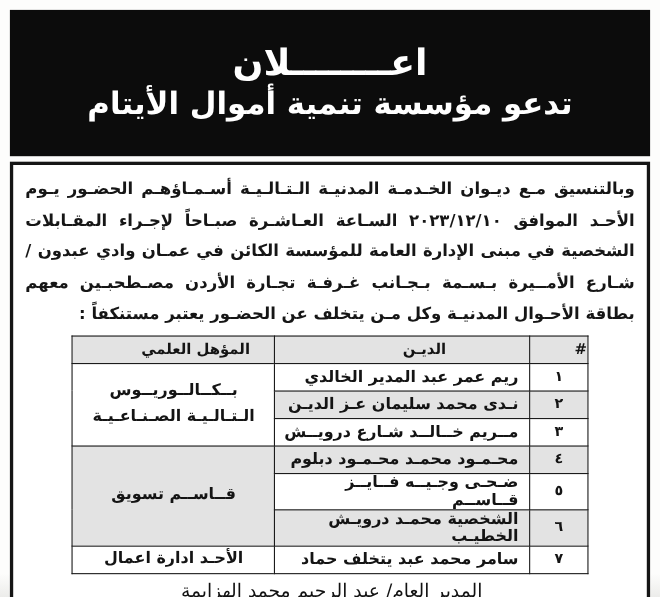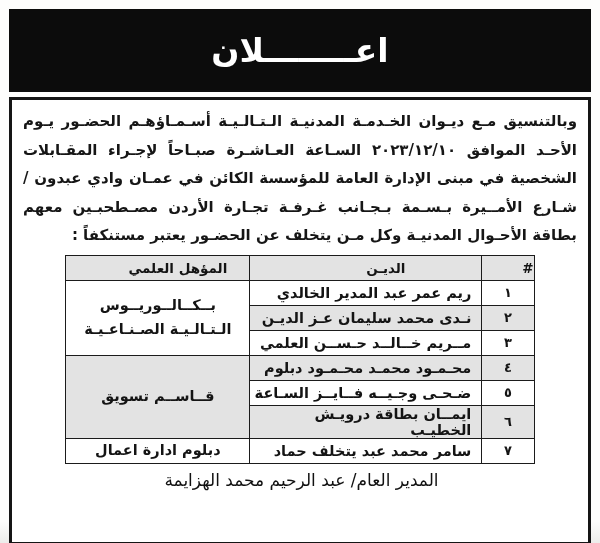--- a/index.html
+++ b/index.html
@@ -9,21 +9,21 @@
   .page {
     width:600px; height:543px;
     background:linear-gradient(#fdfdfc 0 96%, #ececea 100%);
     padding:9px 9px 0 9px;
     position:relative;
     overflow:hidden;
   }
 
   
   .header-box {
-    height:83px;
+    height:133px;
     background:#0c0c0c;
     display:flex; flex-direction:column;
     align-items:center; justify-content:center;
     gap:7px;
   }
   .title-line1 { color:#ffffff; font-size:33px; font-weight:bold; direction:rtl; line-height:1; }
   .title-line2 { color:#ffffff; font-size:28px; font-weight:bold; direction:rtl; line-height:1.1; }
 
   
   .content-box {
@@ -84,20 +84,21 @@
     padding-left:3px;
   }
 </style>
 </head>
 <body>
 
 <div class="page">
 
   <div class="header-box">
     <div class="title-line1">اعــــــــلان</div>
+    <div class="title-line2">تدعو مؤسسة تنمية أموال الأيتام</div>
   </div>
 
   <div class="content-box">
 
     <p class="body-text">وبالتنسيق مـع ديـوان الخـدمـة المدنيـة الـتـالـيـة أسـمـاؤهـم الحضـور يـوم الأحـد الموافق ٢٠٢٣/١٢/١٠ السـاعة العـاشـرة صبـاحاً لإجـراء المقـابلات الشخصية في مبنى الإدارة العامة للمؤسسة الكائن في عمـان وادي عبدون / شـارع الأمــيرة بـسـمة بـجـانب غـرفـة تجـارة الأردن مصـطحبـين معهم بطاقة الأحـوال المدنيـة وكل مـن يتخلف عن الحضـور يعتبر مستنكفاً :</p>
 
     <table class="names">
       <colgroup>
         <col class="c-num">
           <col class="c-name">
@@ -116,39 +117,39 @@
           <td class="name">ريم عمر عبد المدير الخالدي</td>
           <td class="qual" rowspan="3">بــكــالــوريــوس
 الـتـالـيـة الصـنـاعـيـة</td>
         </tr>
         <tr class="shaded">
           <td class="num">٢</td>
           <td class="name">نـدى محمد سليمان عـز الديـن</td>
         </tr>
         <tr>
           <td class="num">٣</td>
-          <td class="name">مــريم خــالــد حـســن العلمي</td>
+          <td class="name">مــريم خــالــد شـارع درويــش</td>
         </tr>
         <tr class="shaded">
           <td class="num">٤</td>
           <td class="name">محـمـود محمـد محـمـود دبلوم</td>
           <td class="qual shaded" rowspan="3">قــاســم تسويق</td>
         </tr>
         <tr>
           <td class="num">٥</td>
-          <td class="name">ضـحـى وجـيــه فــايــز السـاعة</td>
+          <td class="name">ضـحـى وجـيــه فــايــز قــاســم</td>
         </tr>
         <tr class="shaded">
           <td class="num">٦</td>
-          <td class="name">ايمــان بطاقة درويـش الخطيـب</td>
+          <td class="name">الشخصية محمـد درويـش الخطيـب</td>
         </tr>
         <tr>
           <td class="num">٧</td>
           <td class="name">سامر محمد عبد يتخلف حماد</td>
-          <td class="qual">دبلوم ادارة اعمال</td>
+          <td class="qual">الأحـد ادارة اعمال</td>
         </tr>
       </tbody>
     </table>
 
     <div class="signature">المدير العام/ عبد الرحيم محمد الهزايمة</div>
 
   </div>
 
 </div>
 

